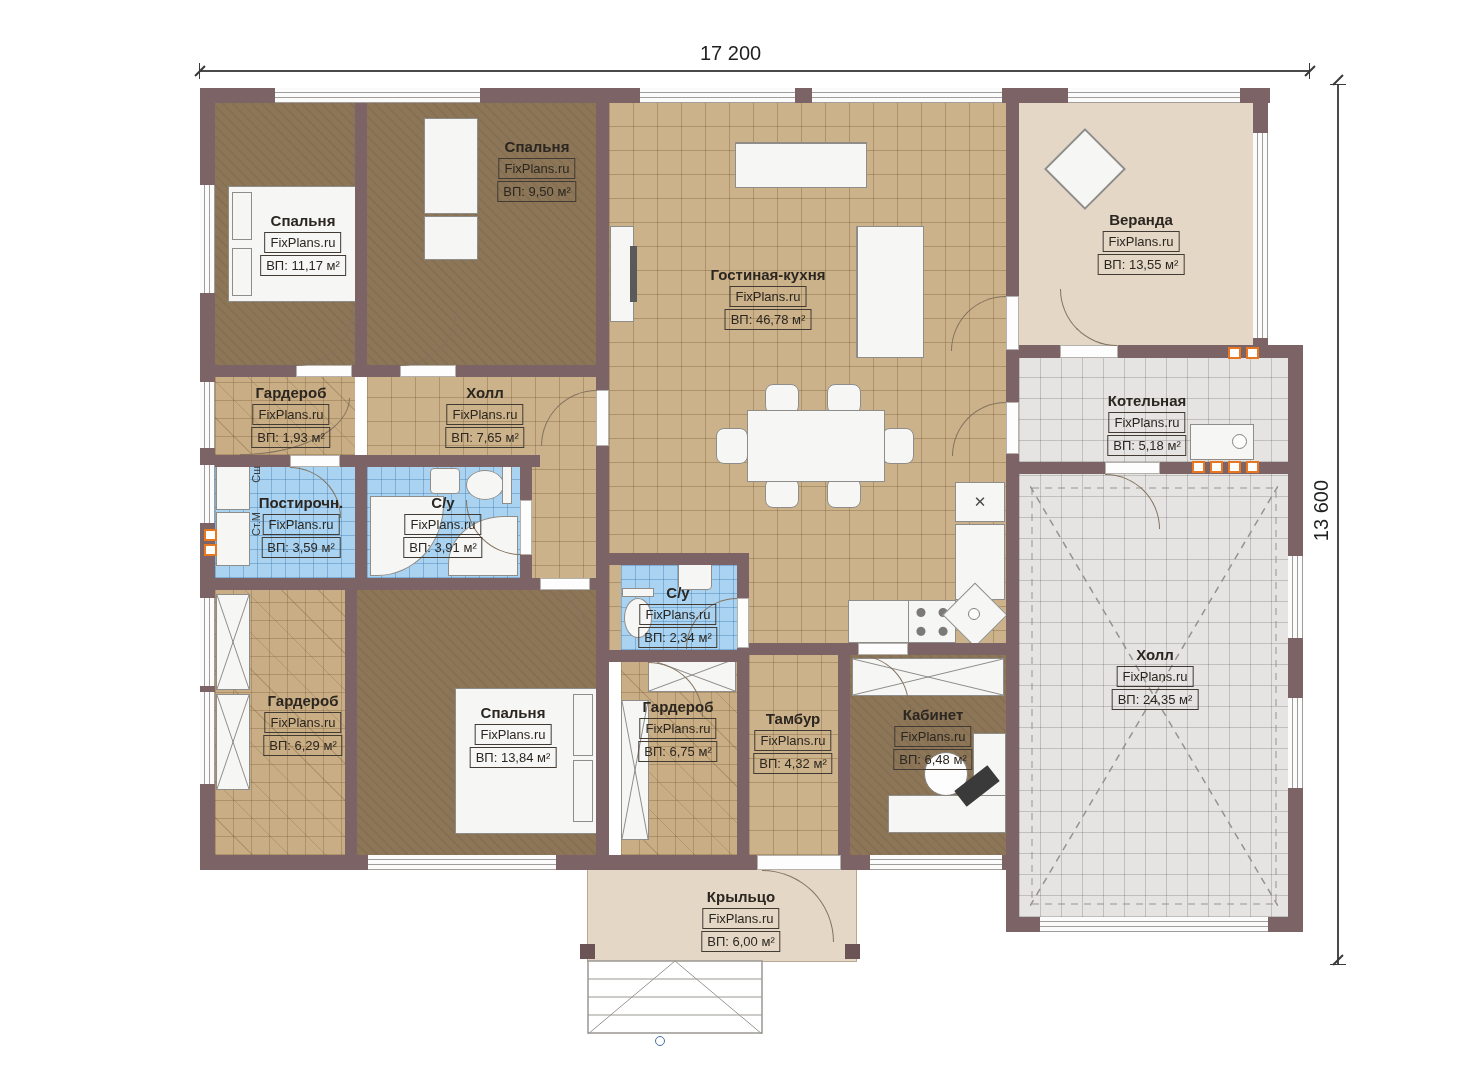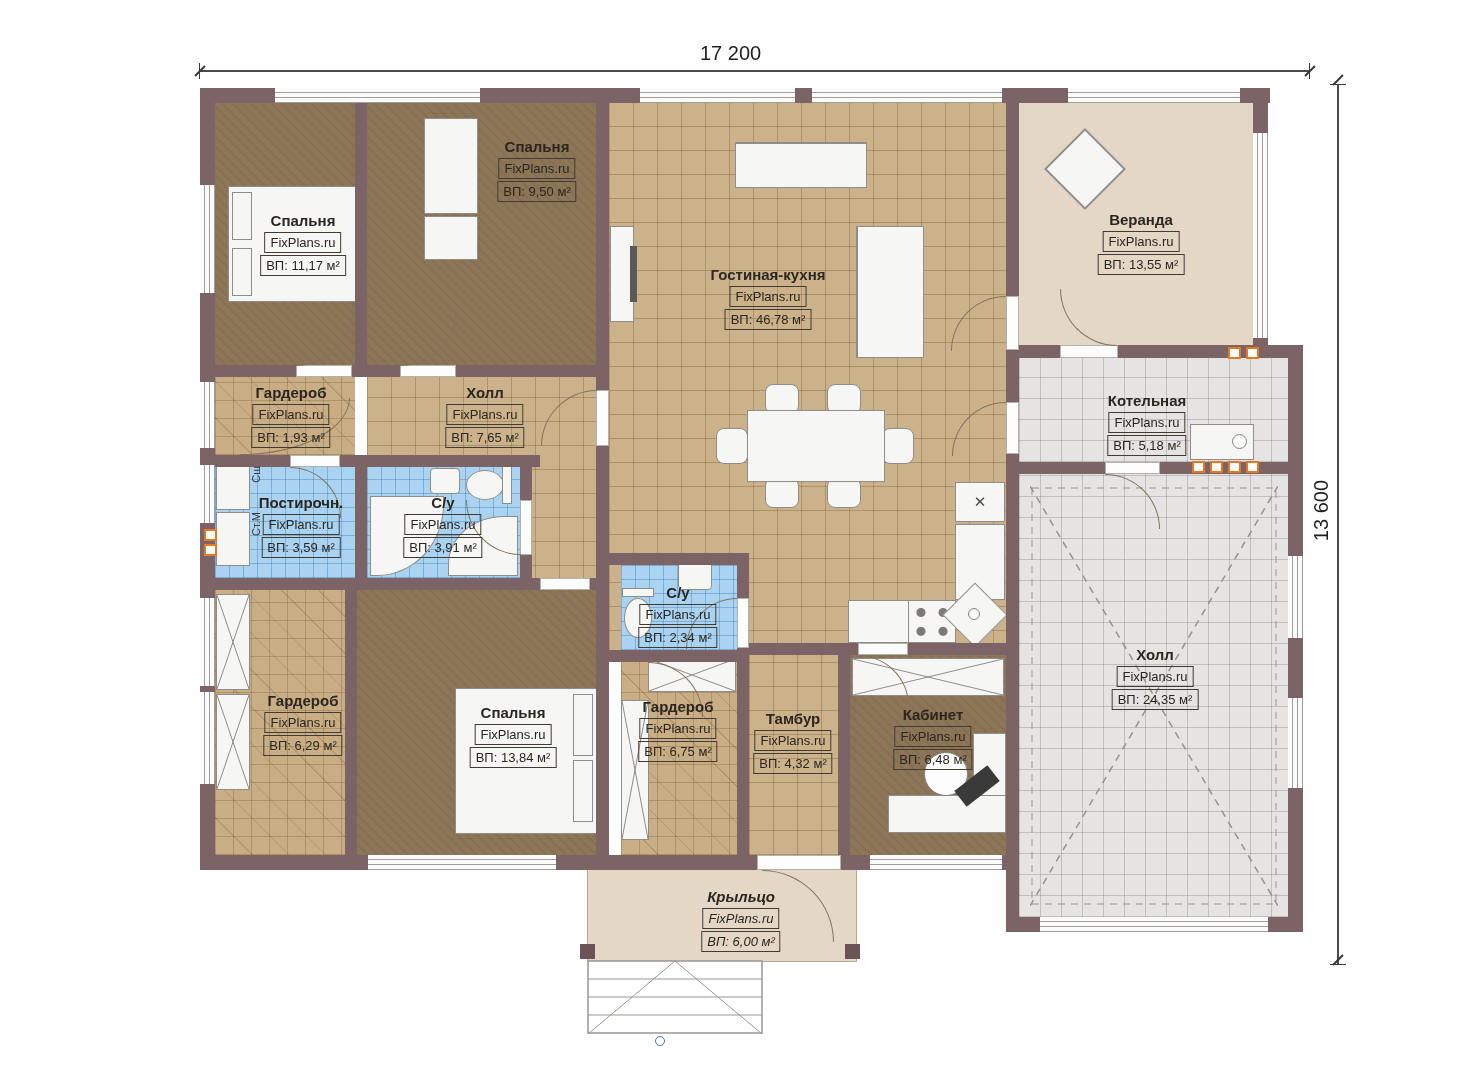--- a/index.html
+++ b/index.html
@@ -339,19 +339,19 @@
   <div class="rlabel" style="left:933px;top:706px;">
     <div class="rname">Кабинет</div>
     <div class="rrow">FixPlans.ru</div>
     <div class="rrow">ВП: 6,48 м²</div>
   </div>
   <div class="rlabel" style="left:1155px;top:646px;">
     <div class="rname">Холл</div>
     <div class="rrow">FixPlans.ru</div>
     <div class="rrow">ВП: 24,35 м²</div>
   </div>
-  <div class="rlabel" style="left:741px;top:888px;font-style:italic;">
+  <div class="rlabel" style="left:741px;top:888px;">
     <div class="rname">Крыльцо</div>
     <div class="rrow">FixPlans.ru</div>
     <div class="rrow">ВП: 6,00 м²</div>
   </div>
 
 </div>
 
 </body></html>

